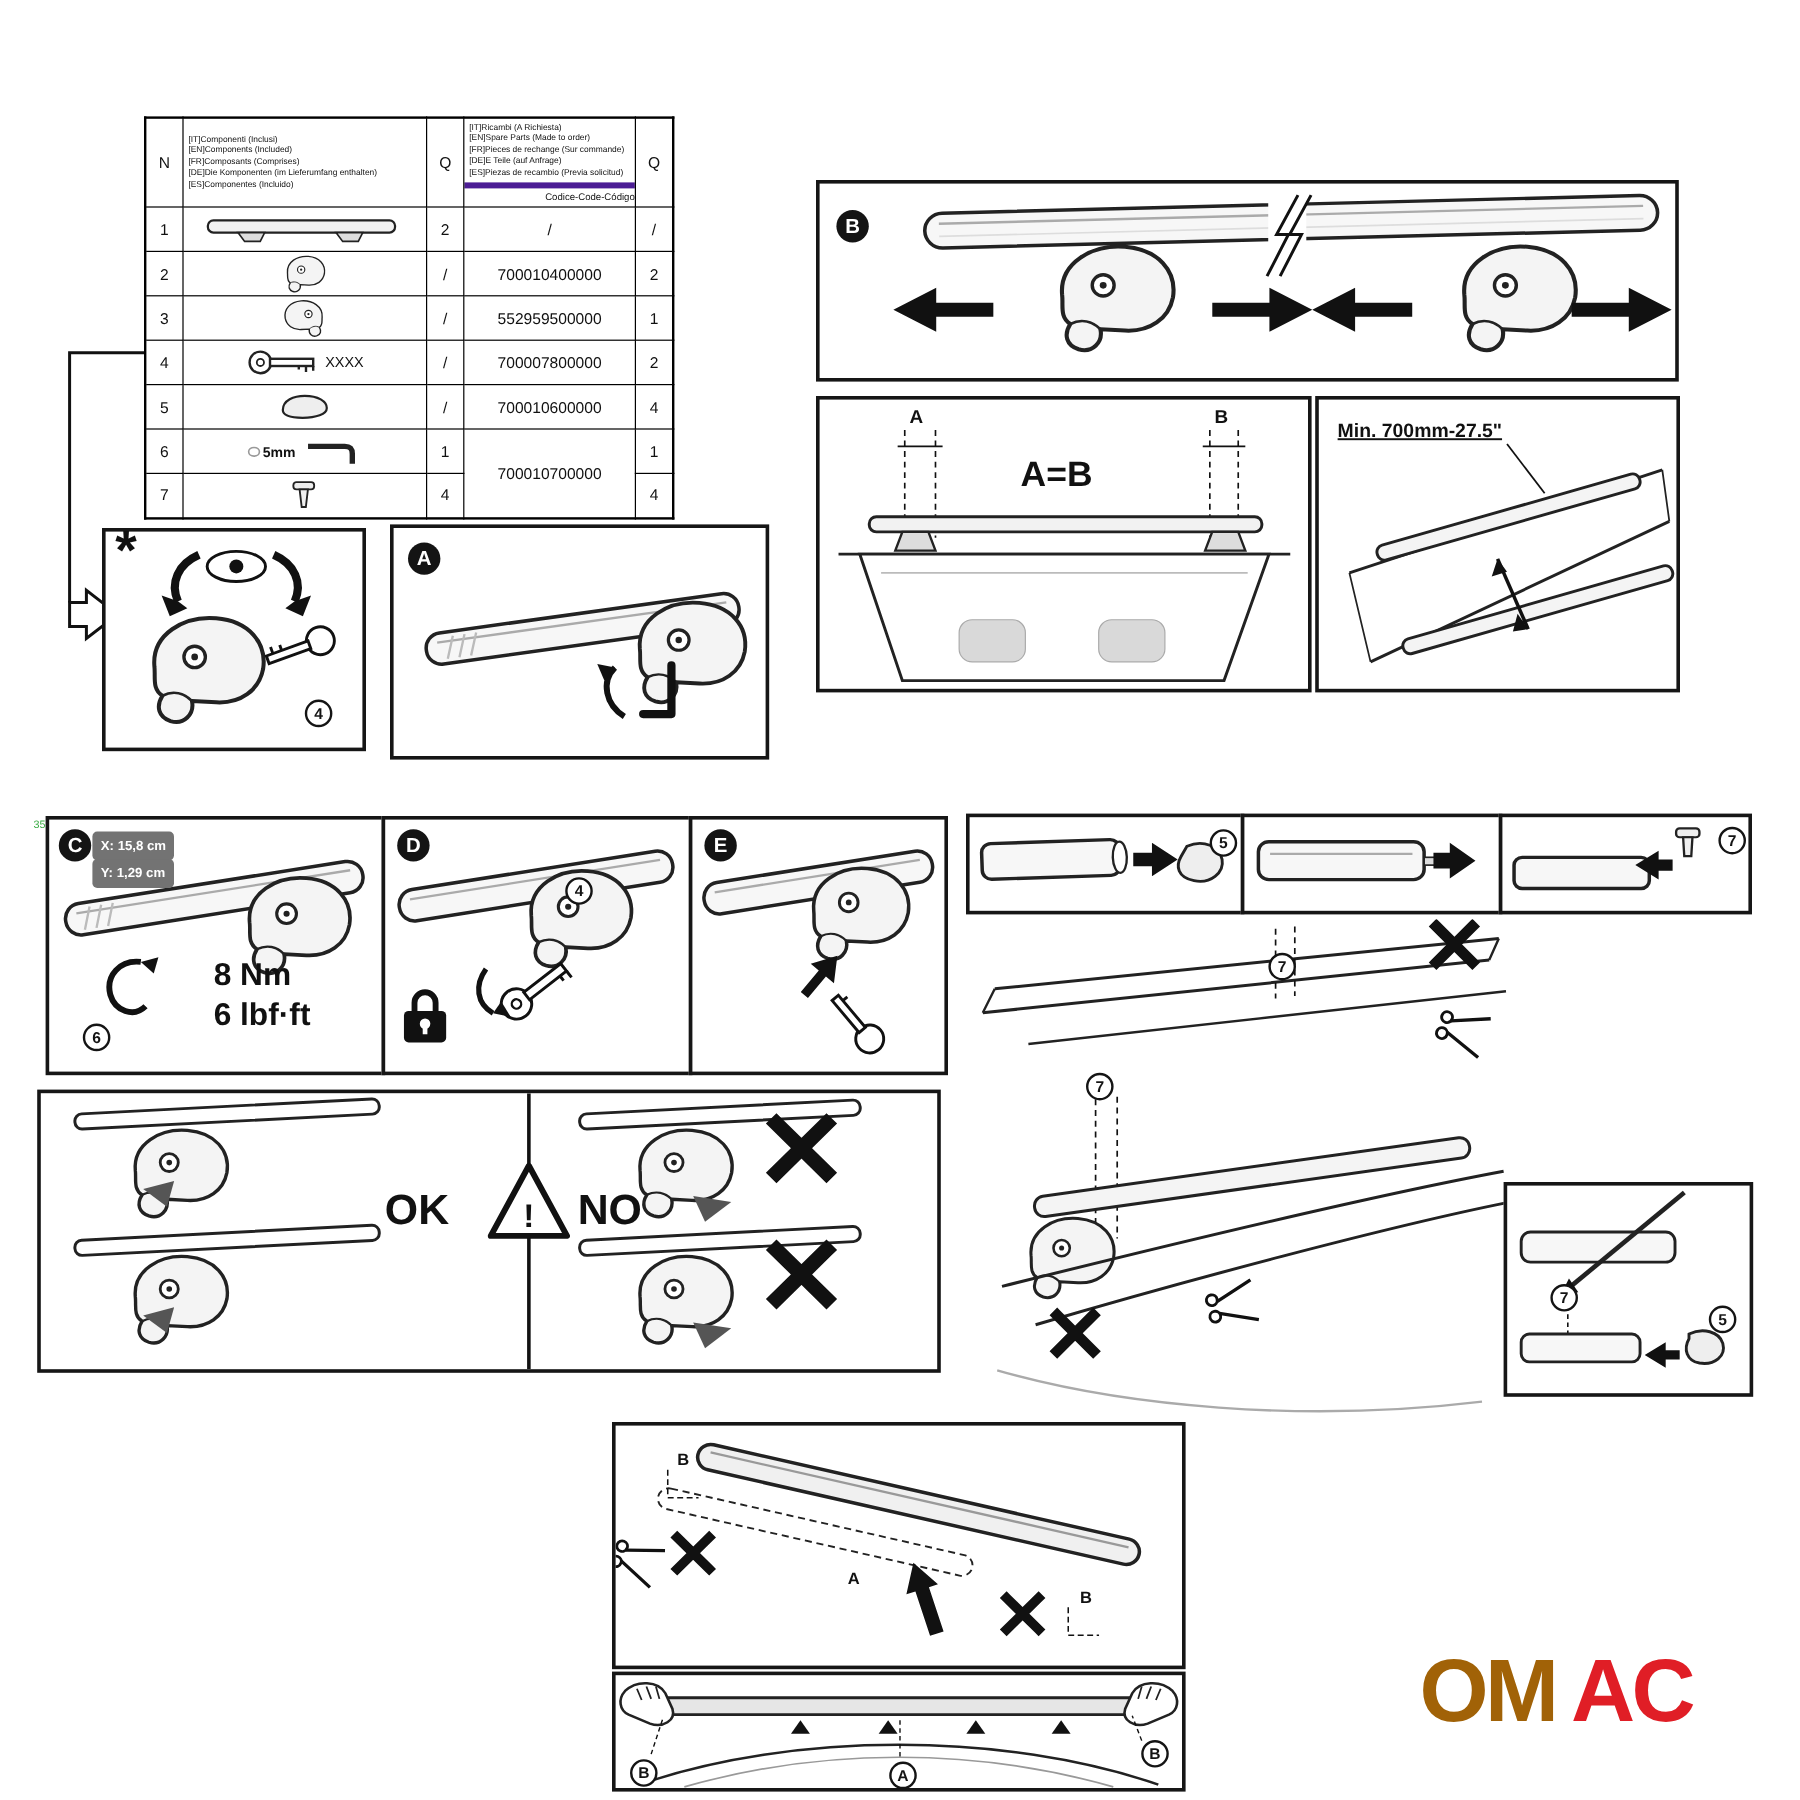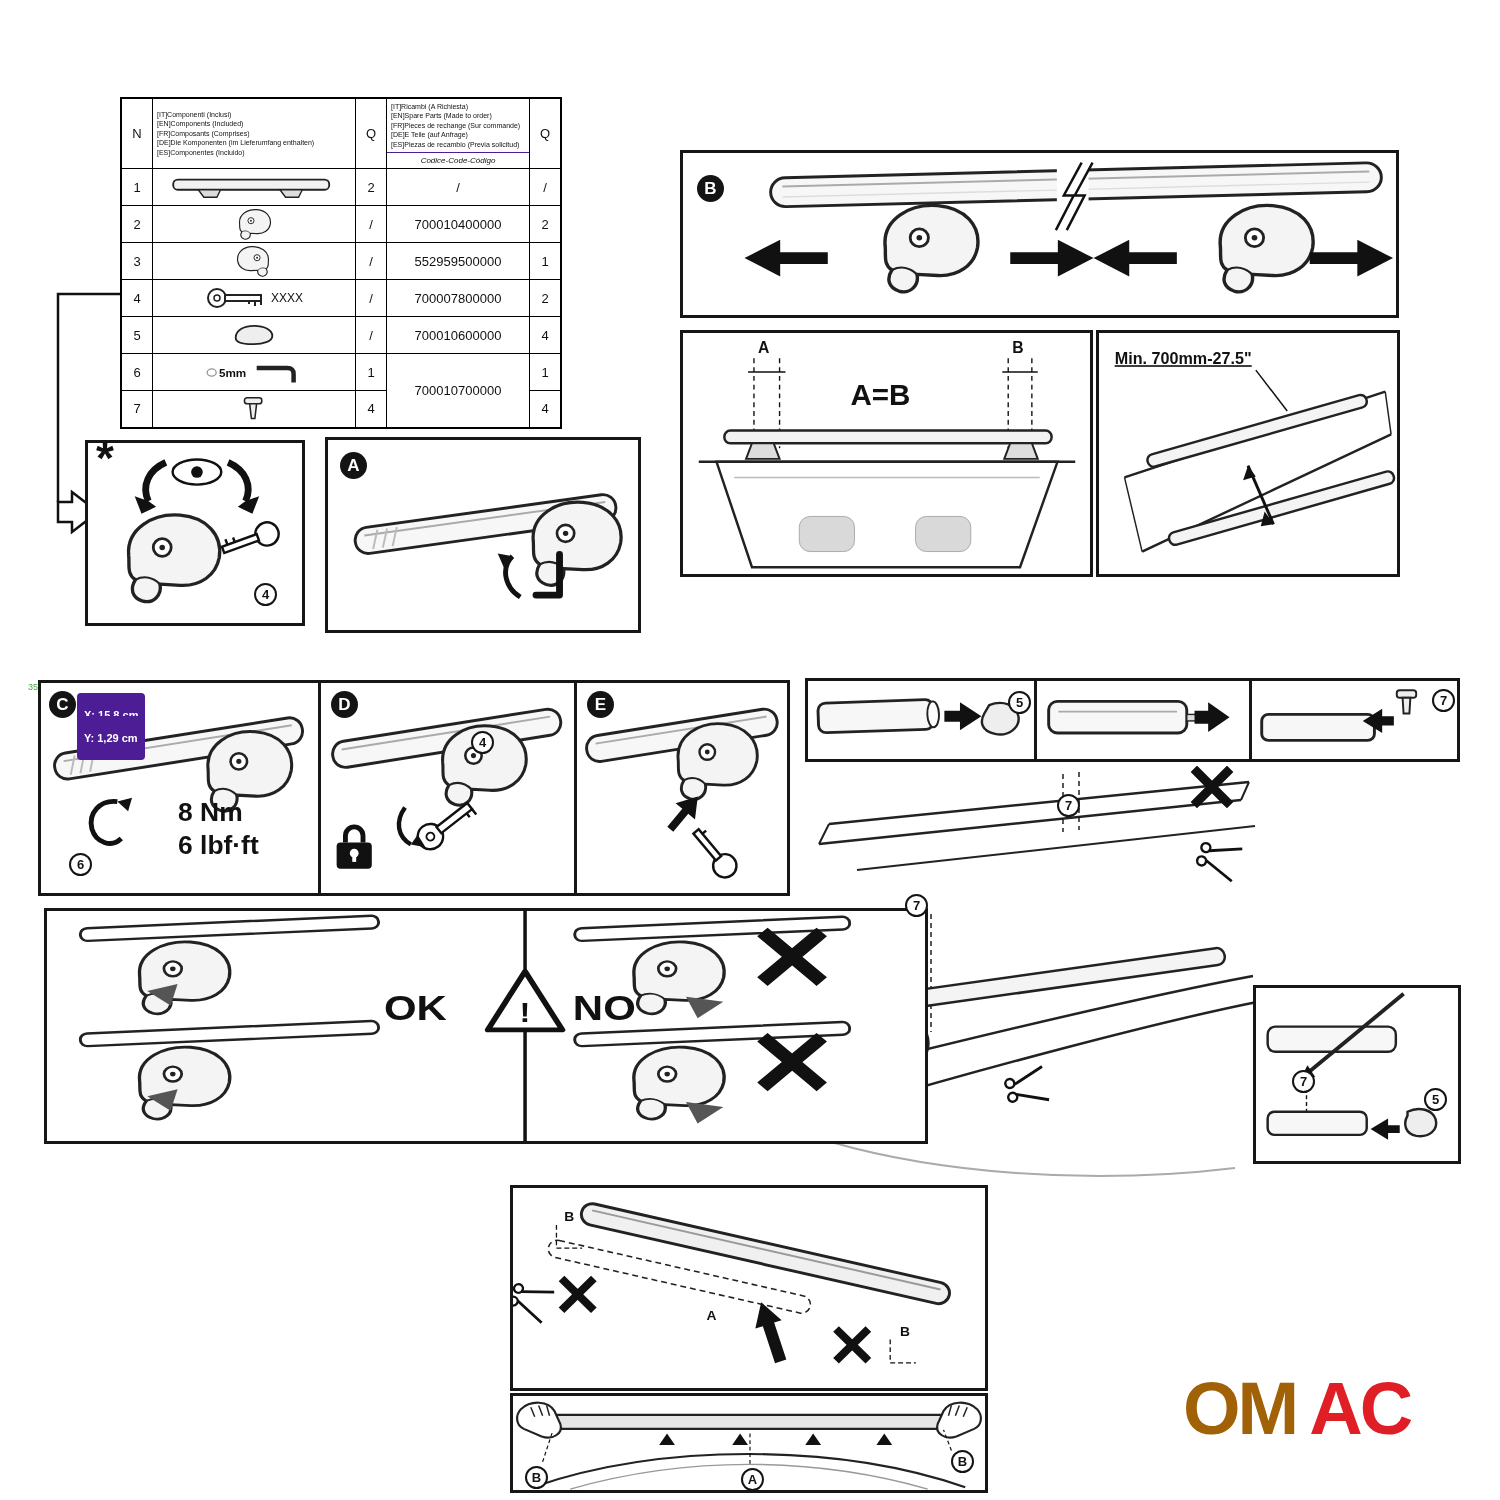--- a/index.html
+++ b/index.html
@@ -6,33 +6,33 @@
     font-family:"Liberation Sans","DejaVu Sans",sans-serif;}
   #canvas{position:relative;width:1500px;height:1500px;background:#fff;overflow:hidden;}
   .panel{position:absolute;border:3px solid #161616;background:#fff;box-sizing:border-box;}
   .panel.noborder{border:none;}
   .panel > svg{position:absolute;left:0;top:0;width:100%;height:100%;}
   .step-badge{position:absolute;width:27px;height:27px;border-radius:50%;background:#141414;color:#fff;
     font-weight:bold;font-size:17px;display:flex;align-items:center;justify-content:center;z-index:4;}
   .num-badge{position:absolute;width:23px;height:23px;border-radius:50%;border:2px solid #141414;background:#fff;
     color:#141414;font-weight:bold;font-size:13px;display:flex;align-items:center;justify-content:center;z-index:4;box-sizing:border-box;}
   .star-label{position:absolute;left:8px;top:-8px;font-size:46px;font-weight:bold;z-index:4;line-height:1;}
-  .xy-badge{position:absolute;background:#4c1d95;color:#fff;font-size:11px;font-weight:bold;
-    padding:16px 7px;border-radius:4px;z-index:3;white-space:nowrap;}
+  .xy-badge{position:absolute;background:#737373;color:#fff;font-size:11px;font-weight:bold;
+    padding:6px 7px;border-radius:4px;z-index:3;white-space:nowrap;}
   
   .parts-table{position:absolute;left:120px;top:97px;border-collapse:collapse;background:#fff;border:2px solid #000;}
   .parts-table td{border:1px solid #000;padding:0;text-align:center;vertical-align:middle;font-size:13px;}
   .parts-table tr{height:37px;}
   .parts-table tr.hdr{height:68px;}
   .c-n{width:30px;font-size:14px;}
   .c-comp{width:202px;}
   .c-q{width:30px;font-size:14px;}
   .c-code{width:142px;font-size:12.5px;}
   .lang-block{font-size:7px;line-height:1.35;text-align:left;padding:3px 4px;}
-  .code-hdr{font-size:8px;border-top:1px solid #4c1d95;padding:3px 0;text-align:center;font-style:italic;}
+  .code-hdr{font-size:8px;border-top:5px solid #4c1d95;padding:3px 0;text-align:right;}
   .icon-cell svg{display:inline-block;vertical-align:middle;}
   .key-text{font-size:12px;vertical-align:middle;margin-left:2px;}
   .abs-svg{position:absolute;}
   .logo{position:absolute;left:1183px;top:1372px;font-size:74px;font-weight:bold;letter-spacing:-3px;line-height:1;}
   .logo-gray{color:#a16207;}
   .logo-red{color:#e01e26;margin-left:13px;}
   .artifact{position:absolute;left:28px;top:682px;color:#3fae49;font-size:9px;}
   svg text{fill:#111;}
 </style>
 </head>
@@ -411,21 +411,21 @@
         <path d="M58,338 C180,302 352,256 452,236" stroke-width="2.5"></path>
       </g>
       <use href="#scissors" transform="translate(196,300) rotate(-12)"></use>
       <use href="#xmark" transform="translate(76,330)"></use>
       <path d="M26,376 C130,406 280,420 430,402" stroke="#aaa" stroke-width="2" fill="none"></path>
     </svg>
     <div class="num-badge" style="left:252px;top:28px">7</div>
     <div class="num-badge" style="left:100px;top:128px">7</div>
   </div>
 
-  <div class="panel" style="left:44px;top:908px;width:884px;height:236px">
+  <div class="panel" style="left:31px;top:908px;width:753px;height:236px">
     <svg viewBox="0 0 753 236" preserveAspectRatio="none">
       <line x1="410" y1="0" x2="410" y2="236" stroke="#111" stroke-width="3"></line>
       <g transform="translate(28,12)">
         <g transform="rotate(-3)">
             <rect x="0" y="6" width="256" height="13" rx="6" fill="#fff" stroke="#222" stroke-width="2.5"></rect>
           </g>
         <use href="#clamp" transform="translate(40,16) scale(0.95)"></use>
         <path d="M58,70 l26,-7 -6,22 z" fill="#555"></path>
       </g>
       <g transform="translate(28,120)">

